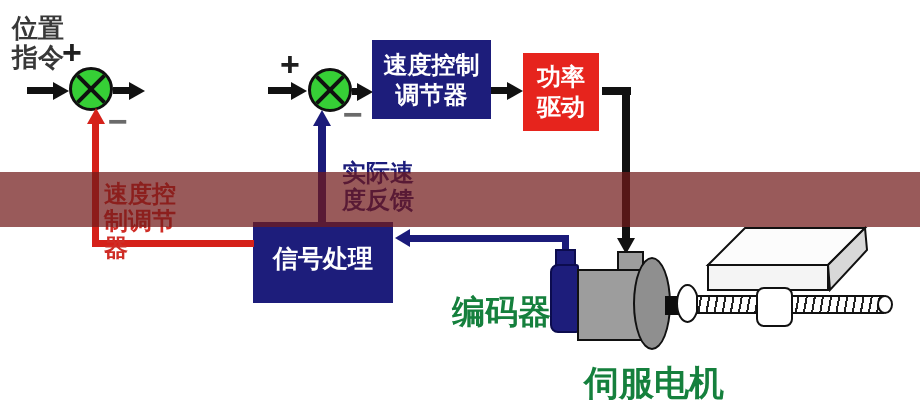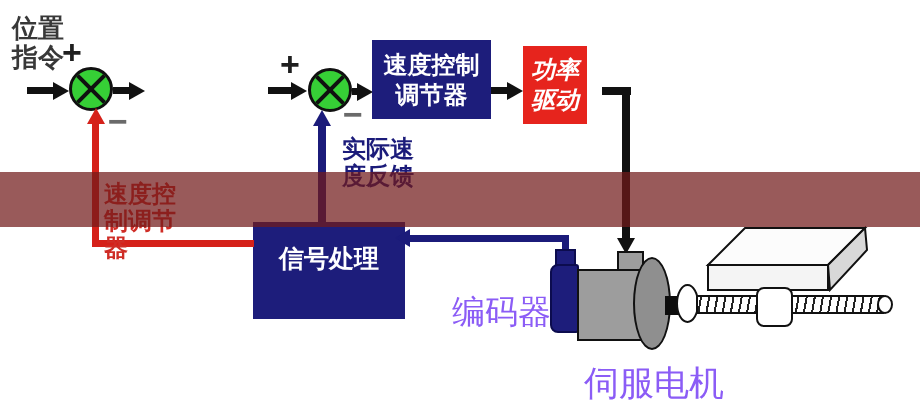--- a/index.html
+++ b/index.html
@@ -26,23 +26,23 @@
   .ah{position:absolute;width:0;height:0;}
   .ah-r{border-left:16px solid #111;border-top:9px solid transparent;border-bottom:9px solid transparent;}
   .ah-l-navy{border-right:15px solid #1b1b7a;border-top:9px solid transparent;border-bottom:9px solid transparent;}
   .ah-u-navy{border-bottom:16px solid #1b1b7a;border-left:9px solid transparent;border-right:9px solid transparent;}
   .ah-u-red{border-bottom:16px solid #d5211a;border-left:9px solid transparent;border-right:9px solid transparent;}
   .ah-d{border-top:16px solid #111;border-left:9px solid transparent;border-right:9px solid transparent;}
   
   .sign{position:absolute;font-weight:bold;font-size:34px;line-height:36px;color:#1f1f1f;}
   .minus{color:#6a6a6a;}
   .fb{position:absolute;font-weight:bold;font-size:24px;line-height:27px;word-break:break-all;}
-  .spd-fb{color:#1b1b7a;}
+  .spd-fb{color:#1b1b7a;margin-top:24px;}
   .pos-fb{color:#cf2d26;}
-  .big-label{position:absolute;font-weight:normal;color:#8b5cf6;}
+  .big-label{position:absolute;font-weight:bold;color:#15803d;}
   
   .gray-part{position:absolute;background:#9d9d9d;border:2px solid #111;box-sizing:border-box;}
   .navy-part{position:absolute;background:#1d1d7b;border:2px solid #0c0c4e;box-sizing:border-box;}
   .white-part{position:absolute;background:#ffffff;border:2px solid #111;box-sizing:border-box;}
   .screw{background:repeating-linear-gradient(100deg,#fff 0px,#fff 2px,#222 2px,#222 4px,#fff 4px,#fff 8px);}
   
   #band{position:absolute;left:0;top:172px;width:920px;height:55px;background:rgba(114,26,26,0.72);z-index:20;}
   #title{position:absolute;left:214px;top:180px;font-size:31px;font-weight:bold;color:#ffffff;
          letter-spacing:-1px;white-space:nowrap;z-index:21;}
 </style>
@@ -75,33 +75,33 @@
   <div class="line" style="left:352px;top:88px;width:8px;height:7px;"></div>
   <div class="ah ah-r" style="left:357px;top:83px;"></div>
 
   <div class="blk navy-blk" style="left:372px;top:40px;width:119px;height:79px;">
     <span style="width:98px;">速度控制调节器</span>
   </div>
 
   <div class="line" style="left:491px;top:87px;width:18px;height:7px;"></div>
   <div class="ah ah-r" style="left:507px;top:82px;"></div>
 
-  <div class="blk red-blk" style="left:523px;top:46px;width:64px;height:78px;font-style:italic;">
+  <div class="blk red-blk" style="left:523px;top:53px;width:76px;height:78px;">
     <span style="width:50px;">功率驱动</span>
   </div>
 
   <div class="line" style="left:602px;top:87px;width:29px;height:8px;"></div>
   <div class="line" style="left:622px;top:87px;width:8px;height:153px;"></div>
   <div class="ah ah-d" style="left:617px;top:238px;"></div>
 
   <div class="fb spd-fb" style="left:342px;top:135px;width:78px;">实际速度反馈</div>
   <div class="line navy-line" style="left:318px;top:125px;width:8px;height:97px;"></div>
   <div class="ah ah-u-navy" style="left:313px;top:110px;"></div>
 
-  <div class="blk navy-blk" style="left:253px;top:222px;width:152px;height:71px;padding-bottom:26px;font-size:25px;">
+  <div class="blk navy-blk" style="left:253px;top:222px;width:140px;height:71px;padding-bottom:10px;font-size:25px;">
     <span style="white-space:nowrap;">信号处理</span>
   </div>
 
   <div class="line red-line" style="left:92px;top:240px;width:162px;height:7px;"></div>
   <div class="line red-line" style="left:92px;top:123px;width:7px;height:124px;"></div>
   <div class="ah ah-u-red" style="left:87px;top:108px;"></div>
   <div class="fb pos-fb" style="left:104px;top:180px;width:78px;">速度控制调节器</div>
 
   <div class="line navy-line" style="left:409px;top:235px;width:160px;height:7px;"></div>
   <div class="ah ah-l-navy" style="left:395px;top:229px;"></div>

